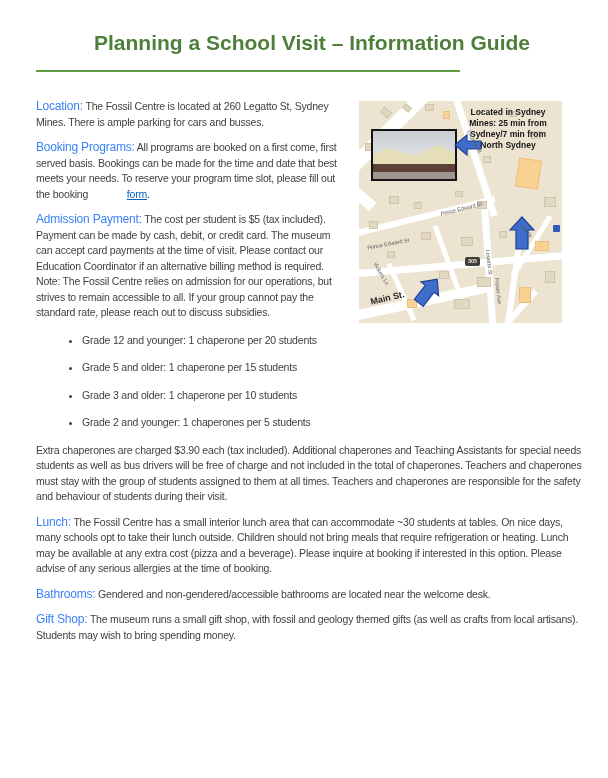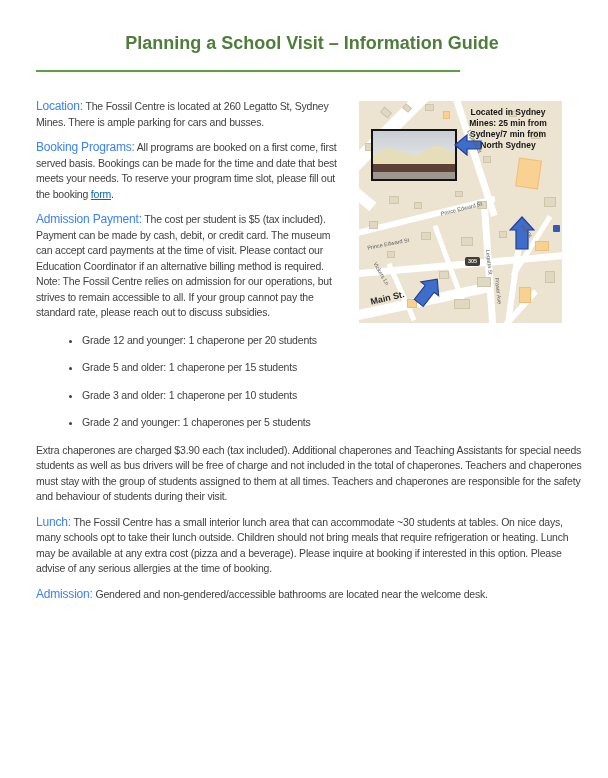--- a/index.html
+++ b/index.html
@@ -9,37 +9,37 @@
     background:#ffffff;
     font-family:"Liberation Sans",sans-serif;
     color:#3f3f3f;
     overflow:hidden;
     box-sizing:border-box;
     padding:30px 20px 0 36px;
   }
   h1.doc-title{
     margin:0 0 14px 0;
     text-align:center;
-    font-size:18px;
+    font-size:21px;
     line-height:26px;
     font-weight:bold;
     color:#4d7e3a;
   }
   .title-rule{
     height:2px;width:424px;
     background:#5f9e45;
     margin:0 0 27px 0;
   }
   .content{font-size:10.5px;line-height:15.5px;letter-spacing:-0.2px;}
   .content p{margin:0 0 10px 0;}
   .sec-label{
     color:#3b82f6;
     font-size:12px;
   }
-  a.doc-link{color:#0563c1;}
+  a.doc-link{color:#0563c1;margin-left:36px;}
   ul.chap-list{
     margin:2px 0 12px 0;
     padding-left:46px;
   }
   ul.chap-list li{margin:12px 0 1px 0;}
 
   
   .map-fig{
     float:right;
     width:203px;height:222px;
@@ -178,18 +178,19 @@
       <li>Grade 12 and younger: 1 chaperone per 20 students</li>
       <li>Grade 5 and older: 1 chaperone per 15 students</li>
       <li>Grade 3 and older: 1 chaperone per 10 students</li>
       <li>Grade 2 and younger: 1 chaperones per 5 students</li>
     </ul>
 
     <p>Extra chaperones are charged $3.90 each (tax included). Additional chaperones and Teaching Assistants for special needs students as well as bus drivers will be free of charge and not included in the total of chaperones. Teachers and chaperones must stay with the group of students assigned to them at all times.  Teachers and chaperones are responsible for the safety and behaviour of students during their visit.</p>
 
     <p><span class="sec-label">Lunch:</span> <span>The Fossil Centre has a small interior lunch area that can accommodate ~30 students at tables. On nice days, many schools opt to take their lunch outside. Children should not bring meals that require refrigeration or heating. Lunch may be available at any extra cost (pizza and a beverage). Please inquire at booking if interested in this option. Please advise of any serious allergies at the time of booking.</span></p>
 
-    <p><span class="sec-label">Admission:</span> <span>Gendered and non-gendered/accessible bathrooms are located near the welcome desk.</span></p>
+    <p><span class="sec-label">Bathrooms:</span> <span>Gendered and non-gendered/accessible bathrooms are located near the welcome desk.</span></p>
 
 
+    <p><span class="sec-label">Gift Shop:</span> <span>The museum runs a small gift shop, with fossil and geology themed gifts (as well as crafts from local artisans). Students may wish to bring spending money.</span></p>
 
   </div>
 </div>
 
 </body></html>

